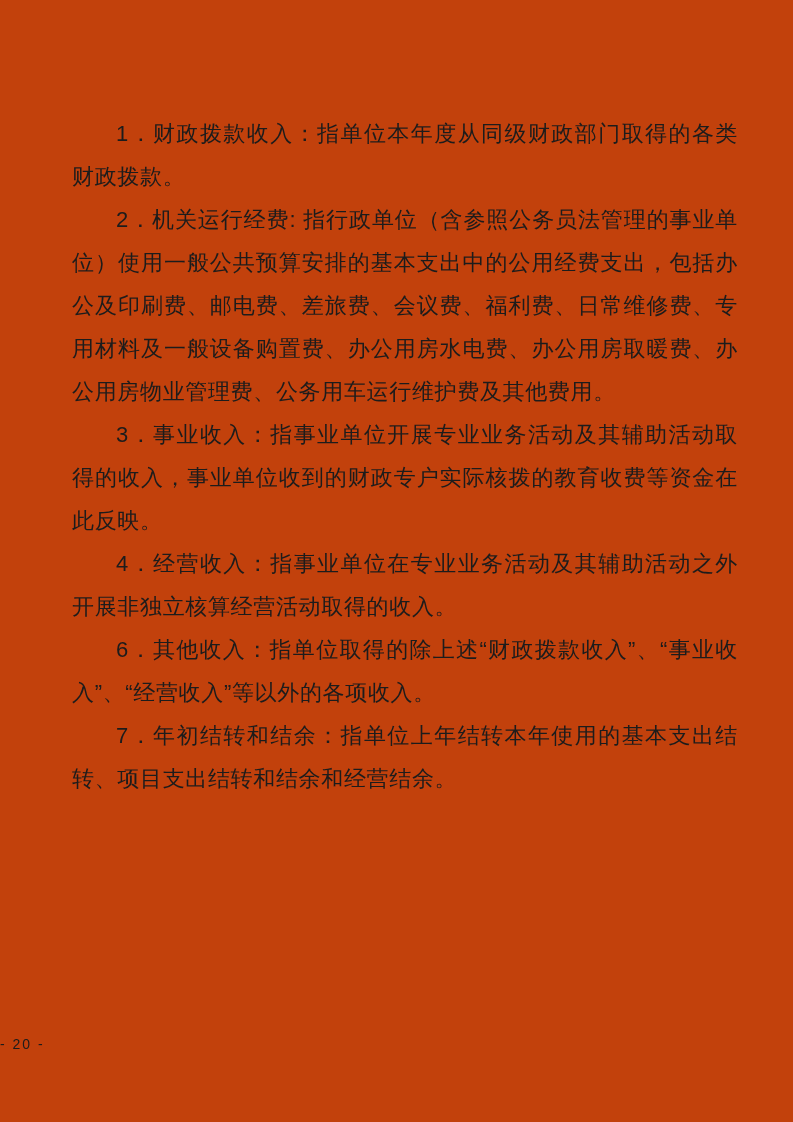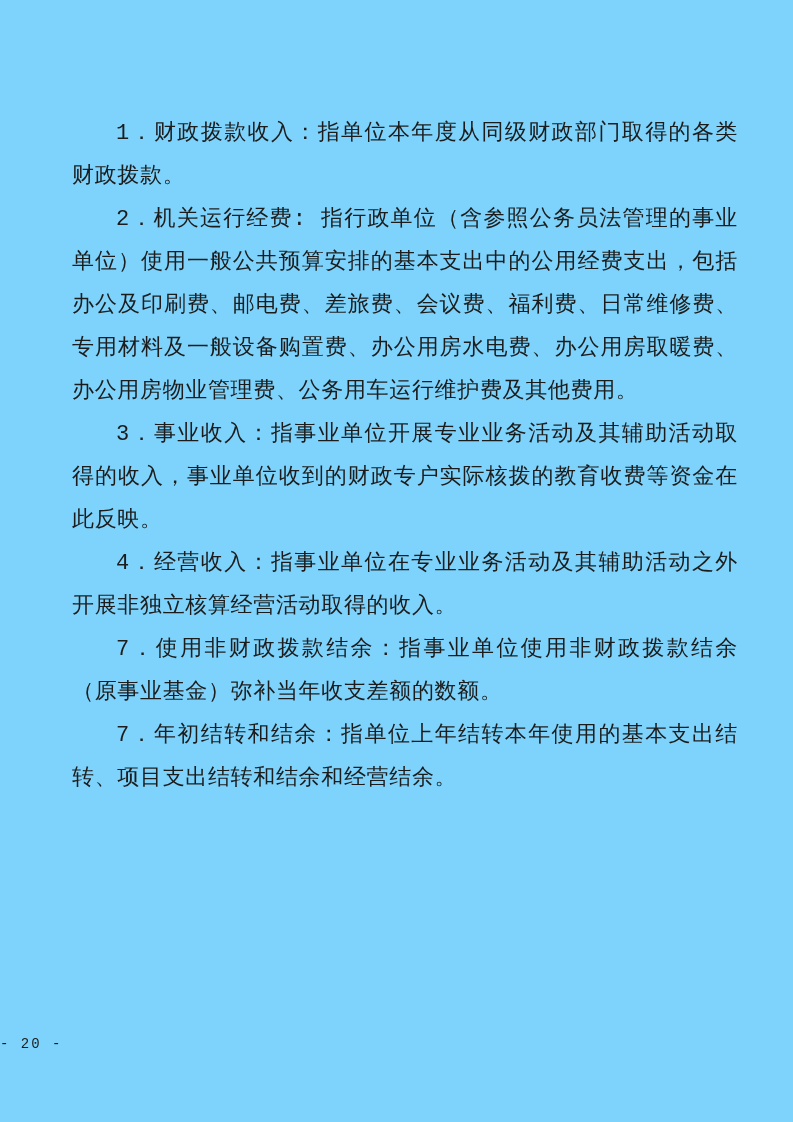--- a/index.html
+++ b/index.html
@@ -5,23 +5,23 @@
   html, body {
     margin: 0;
     padding: 0;
     background: #ffffff;
   }
   .page {
     position: relative;
     width: 793px;
     height: 1122px;
     margin: 0 auto;
-    background: #7dd3fc;
+    background: #c2410c;
     overflow: hidden;
-    font-family: Liberation Mono, monospace;
+    font-family: Liberation Sans, sans-serif;
     color: #1c1c1c;
   }
   .content {
     position: absolute;
     top: 112px;
     left: 72px;
     width: 666px;
   }
   .content p {
     margin: 0;
@@ -45,17 +45,17 @@
 </style>
 </head>
 <body>
 
 <div class="page">
   <div class="content">
     <p>1．财政拨款收入：指单位本年度从同级财政部门取得的各类财政拨款。</p>
     <p>2．机关运行经费: 指行政单位（含参照公务员法管理的事业单位）使用一般公共预算安排的基本支出中的公用经费支出，包括办公及印刷费、邮电费、差旅费、会议费、福利费、日常维修费、专用材料及一般设备购置费、办公用房水电费、办公用房取暖费、办公用房物业管理费、公务用车运行维护费及其他费用。</p>
     <p>3．事业收入：指事业单位开展专业业务活动及其辅助活动取得的收入，事业单位收到的财政专户实际核拨的教育收费等资金在此反映。</p>
     <p>4．经营收入：指事业单位在专业业务活动及其辅助活动之外开展非独立核算经营活动取得的收入。</p>
-    <p>7．使用非财政拨款结余：指事业单位使用非财政拨款结余（原事业基金）弥补当年收支差额的数额。</p>
+    <p>6．其他收入：指单位取得的除上述“财政拨款收入”、“事业收入”、“经营收入”等以外的各项收入。</p>
     <p>7．年初结转和结余：指单位上年结转本年使用的基本支出结转、项目支出结转和结余和经营结余。</p>
   </div>
   <div class="page-footer">- 20 -</div>
 </div>
 
 </body></html>

